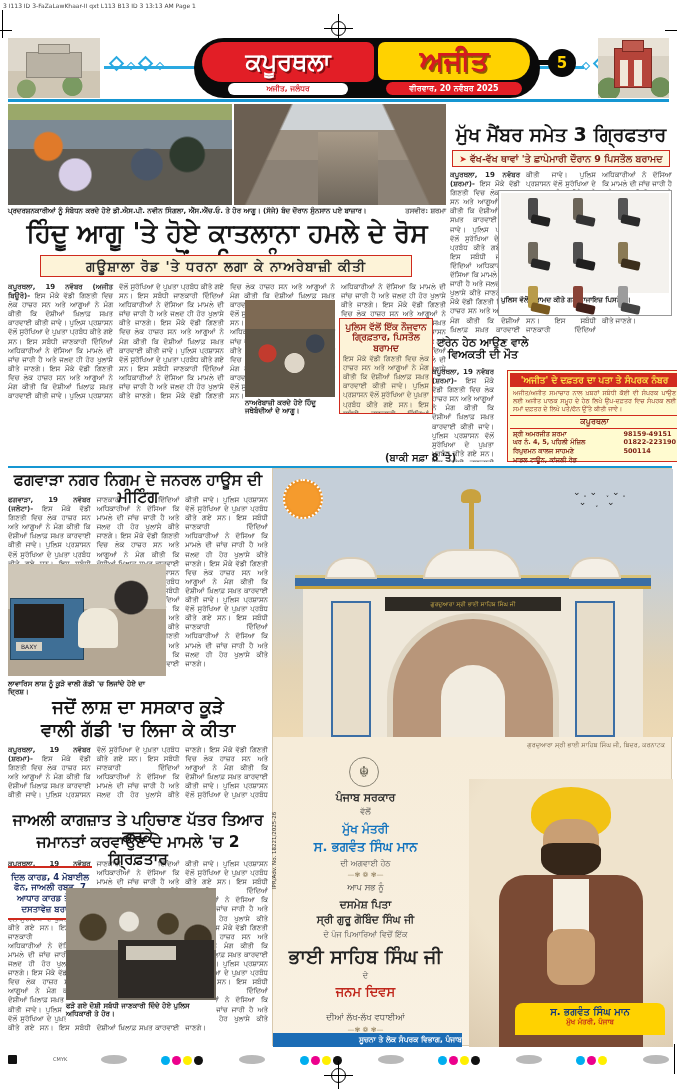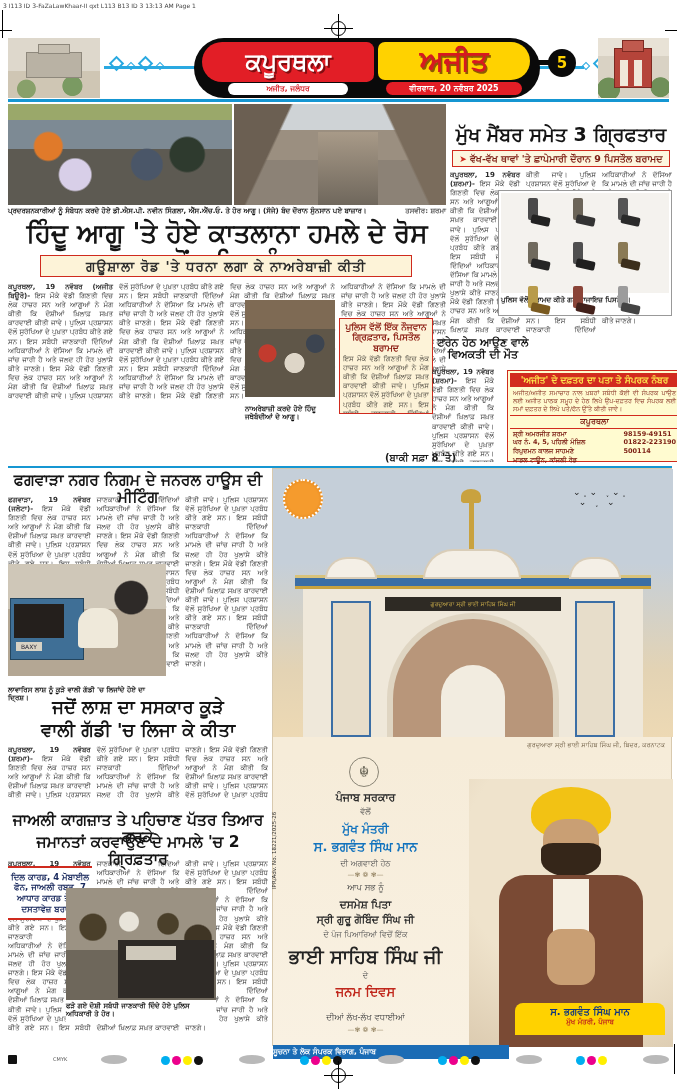--- a/index.html
+++ b/index.html
@@ -114,21 +114,21 @@
   <div class="abs greek cols4" style="left:8px;top:283px;width:438px;height:178px;">
     <span style="font-weight:bold;">ਕਪੂਰਥਲਾ, 19 ਨਵੰਬਰ (ਅਜੀਤ ਬਿਊਰੋ)- </span><span>ਇਸ ਮੌਕੇ ਵੱਡੀ ਗਿਣਤੀ ਵਿਚ ਲੋਕ ਹਾਜ਼ਰ ਸਨ ਅਤੇ ਆਗੂਆਂ ਨੇ ਮੰਗ ਕੀਤੀ ਕਿ ਦੋਸ਼ੀਆਂ ਖ਼ਿਲਾਫ਼ ਸਖ਼ਤ ਕਾਰਵਾਈ ਕੀਤੀ ਜਾਵੇ। ਪੁਲਿਸ ਪ੍ਰਸ਼ਾਸਨ ਵੱਲੋਂ ਸੁਰੱਖਿਆ ਦੇ ਪੁਖ਼ਤਾ ਪ੍ਰਬੰਧ ਕੀਤੇ ਗਏ ਸਨ। ਇਸ ਸਬੰਧੀ ਜਾਣਕਾਰੀ ਦਿੰਦਿਆਂ ਅਧਿਕਾਰੀਆਂ ਨੇ ਦੱਸਿਆ ਕਿ ਮਾਮਲੇ ਦੀ ਜਾਂਚ ਜਾਰੀ ਹੈ ਅਤੇ ਜਲਦ ਹੀ ਹੋਰ ਖੁਲਾਸੇ ਕੀਤੇ ਜਾਣਗੇ। ਇਸ ਮੌਕੇ ਵੱਡੀ ਗਿਣਤੀ ਵਿਚ ਲੋਕ ਹਾਜ਼ਰ ਸਨ ਅਤੇ ਆਗੂਆਂ ਨੇ ਮੰਗ ਕੀਤੀ ਕਿ ਦੋਸ਼ੀਆਂ ਖ਼ਿਲਾਫ਼ ਸਖ਼ਤ ਕਾਰਵਾਈ ਕੀਤੀ ਜਾਵੇ। ਪੁਲਿਸ ਪ੍ਰਸ਼ਾਸਨ ਵੱਲੋਂ ਸੁਰੱਖਿਆ ਦੇ ਪੁਖ਼ਤਾ ਪ੍ਰਬੰਧ ਕੀਤੇ ਗਏ ਸਨ। ਇਸ ਸਬੰਧੀ ਜਾਣਕਾਰੀ ਦਿੰਦਿਆਂ ਅਧਿਕਾਰੀਆਂ ਨੇ ਦੱਸਿਆ ਕਿ ਮਾਮਲੇ ਦੀ ਜਾਂਚ ਜਾਰੀ ਹੈ ਅਤੇ ਜਲਦ ਹੀ ਹੋਰ ਖੁਲਾਸੇ ਕੀਤੇ ਜਾਣਗੇ। ਇਸ ਮੌਕੇ ਵੱਡੀ ਗਿਣਤੀ ਵਿਚ ਲੋਕ ਹਾਜ਼ਰ ਸਨ ਅਤੇ ਆਗੂਆਂ ਨੇ ਮੰਗ ਕੀਤੀ ਕਿ ਦੋਸ਼ੀਆਂ ਖ਼ਿਲਾਫ਼ ਸਖ਼ਤ ਕਾਰਵਾਈ ਕੀਤੀ ਜਾਵੇ। ਪੁਲਿਸ ਪ੍ਰਸ਼ਾਸਨ ਵੱਲੋਂ ਸੁਰੱਖਿਆ ਦੇ ਪੁਖ਼ਤਾ ਪ੍ਰਬੰਧ ਕੀਤੇ ਗਏ ਸਨ। ਇਸ ਸਬੰਧੀ ਜਾਣਕਾਰੀ ਦਿੰਦਿਆਂ ਅਧਿਕਾਰੀਆਂ ਨੇ ਦੱਸਿਆ ਕਿ ਮਾਮਲੇ ਦੀ ਜਾਂਚ ਜਾਰੀ ਹੈ ਅਤੇ ਜਲਦ ਹੀ ਹੋਰ ਖੁਲਾਸੇ ਕੀਤੇ ਜਾਣਗੇ। ਇਸ ਮੌਕੇ ਵੱਡੀ ਗਿਣਤੀ ਵਿਚ ਲੋਕ ਹਾਜ਼ਰ ਸਨ ਅਤੇ ਆਗੂਆਂ ਨੇ ਮੰਗ ਕੀਤੀ ਕਿ ਦੋਸ਼ੀਆਂ ਖ਼ਿਲਾਫ਼ ਸਖ਼ਤ ਕਾਰਵਾਈ ਕੀਤੀ ਜਾਵੇ। ਪੁਲਿਸ ਪ੍ਰਸ਼ਾਸਨ ਵੱਲੋਂ ਸੁਰੱਖਿਆ ਦੇ ਪੁਖ਼ਤਾ ਪ੍ਰਬੰਧ ਕੀਤੇ ਗਏ ਸਨ। ਇਸ ਸਬੰਧੀ ਜਾਣਕਾਰੀ ਦਿੰਦਿਆਂ ਅਧਿਕਾਰੀਆਂ ਨੇ ਦੱਸਿਆ ਕਿ ਮਾਮਲੇ ਦੀ ਜਾਂਚ ਜਾਰੀ ਹੈ ਅਤੇ ਜਲਦ ਹੀ ਹੋਰ ਖੁਲਾਸੇ ਕੀਤੇ ਜਾਣਗੇ। ਇਸ ਮੌਕੇ ਵੱਡੀ ਗਿਣਤੀ ਵਿਚ ਲੋਕ ਹਾਜ਼ਰ ਸਨ ਅਤੇ ਆਗੂਆਂ ਨੇ ਮੰਗ ਕੀਤੀ ਕਿ ਦੋਸ਼ੀਆਂ ਖ਼ਿਲਾਫ਼ ਸਖ਼ਤ ਕਾਰਵਾਈ ਕੀਤੀ ਜਾਵੇ। ਪੁਲਿਸ ਪ੍ਰਸ਼ਾਸਨ ਵੱਲੋਂ ਸੁਰੱਖਿਆ ਦੇ ਪੁਖ਼ਤਾ ਪ੍ਰਬੰਧ ਕੀਤੇ ਗਏ ਸਨ। ਇਸ ਸਬੰਧੀ ਜਾਣਕਾਰੀ ਦਿੰਦਿਆਂ ਅਧਿਕਾਰੀਆਂ ਨੇ ਦੱਸਿਆ ਕਿ ਮਾਮਲੇ ਦੀ ਜਾਂਚ ਜਾਰੀ ਹੈ ਅਤੇ ਜਲਦ ਹੀ ਹੋਰ ਖੁਲਾਸੇ ਕੀਤੇ ਜਾਣਗੇ। ਇਸ ਮੌਕੇ ਵੱਡੀ ਗਿਣਤੀ ਵਿਚ ਲੋਕ ਹਾਜ਼ਰ ਸਨ ਅਤੇ ਆਗੂਆਂ ਨੇ ਮੰਗ ਕੀਤੀ ਕਿ ਦੋਸ਼ੀਆਂ ਖ਼ਿਲਾਫ਼ ਸਖ਼ਤ ਕਾਰਵਾਈ ਕੀਤੀ ਜਾਵੇ। ਪੁਲਿਸ ਪ੍ਰਸ਼ਾਸਨ ਵੱਲੋਂ ਸੁਰੱਖਿਆ ਦੇ ਪੁਖ਼ਤਾ ਪ੍ਰਬੰਧ ਕੀਤੇ ਗਏ ਸਨ। ਇਸ ਸਬੰਧੀ ਜਾਣਕਾਰੀ ਦਿੰਦਿਆਂ ਅਧਿਕਾਰੀਆਂ ਨੇ ਦੱਸਿਆ ਕਿ ਮਾਮਲੇ ਦੀ ਜਾਂਚ ਜਾਰੀ ਹੈ ਅਤੇ ਜਲਦ ਹੀ ਹੋਰ ਖੁਲਾਸੇ ਕੀਤੇ ਜਾਣਗੇ। </span>
   </div>
 
   <div class="abs" style="left:245px;top:300px;width:90px;height:120px;background:#fff;">
     <div class="photo" style="width:90px;height:97px;background:
       radial-gradient(circle at 25% 55%,#c23b2e 0 10%,transparent 11%),
       radial-gradient(circle at 55% 65%,#ded6c8 0 12%,transparent 13%),
       radial-gradient(circle at 78% 45%,#3c4450 0 10%,transparent 11%),
       linear-gradient(180deg,#7e6a54 0 30%,#5f5648 30% 100%);"></div>
-    <div class="cap" style="padding-top:8px;">ਨਾਅਰੇਬਾਜ਼ੀ ਕਰਦੇ ਹੋਏ ਹਿੰਦੂ ਜਥੇਬੰਦੀਆਂ ਦੇ ਆਗੂ।</div>
+    <div class="cap" style="padding-top:2px;">ਨਾਅਰੇਬਾਜ਼ੀ ਕਰਦੇ ਹੋਏ ਹਿੰਦੂ ਜਥੇਬੰਦੀਆਂ ਦੇ ਆਗੂ।</div>
   </div>
 
   <div class="abs redbox" style="left:339px;top:318px;width:94px;height:96px;padding:3px;">
     <div style="font-size:9px;font-weight:800;color:#8b1a10;text-align:center;line-height:1.15;">ਪੁਲਿਸ ਵੱਲੋਂ ਇੱਕ ਨੌਜਵਾਨ ਗ੍ਰਿਫ਼ਤਾਰ, ਪਿਸਤੌਲ ਬਰਾਮਦ</div>
     <div class="greek" style="height:58px;margin-top:2px;color:#46423a;"><span>ਇਸ ਮੌਕੇ ਵੱਡੀ ਗਿਣਤੀ ਵਿਚ ਲੋਕ ਹਾਜ਼ਰ ਸਨ ਅਤੇ ਆਗੂਆਂ ਨੇ ਮੰਗ ਕੀਤੀ ਕਿ ਦੋਸ਼ੀਆਂ ਖ਼ਿਲਾਫ਼ ਸਖ਼ਤ ਕਾਰਵਾਈ ਕੀਤੀ ਜਾਵੇ। ਪੁਲਿਸ ਪ੍ਰਸ਼ਾਸਨ ਵੱਲੋਂ ਸੁਰੱਖਿਆ ਦੇ ਪੁਖ਼ਤਾ ਪ੍ਰਬੰਧ ਕੀਤੇ ਗਏ ਸਨ। ਇਸ ਸਬੰਧੀ ਜਾਣਕਾਰੀ ਦਿੰਦਿਆਂ ਅਧਿਕਾਰੀਆਂ ਨੇ ਦੱਸਿਆ ਕਿ ਮਾਮਲੇ ਦੀ ਜਾਂਚ ਜਾਰੀ ਹੈ ਅਤੇ ਜਲਦ ਹੀ ਹੋਰ ਖੁਲਾਸੇ ਕੀਤੇ ਜਾਣਗੇ। </span></div>
   </div>
   <div class="abs" style="left:360px;top:452px;font-size:10px;font-weight:bold;padding-left:25px;">(ਬਾਕੀ ਸਫ਼ਾ 8 'ਤੇ)</div>
 
   <h2 class="abs headline" style="left:450px;top:124px;width:222px;margin:0;font-size:19px;">ਮੁੱਖ ਮੈਂਬਰ ਸਮੇਤ 3 ਗ੍ਰਿਫਤਾਰ</h2>
   <div class="abs" style="left:452px;top:150px;width:218px;height:17px;border:1px solid #cf2a1e;background:#fdf6df;display:flex;align-items:center;justify-content:center;">
@@ -187,21 +187,21 @@
   <div class="abs" style="left:8px;top:564px;width:158px;height:128px;background:#fff;">
     <div class="photo" style="width:158px;height:112px;background:
       radial-gradient(circle at 78% 30%,#2e2a28 0 11%,transparent 12%),
       radial-gradient(circle at 55% 60%,#e8e2d4 0 14%,transparent 15%),
       linear-gradient(180deg,#cfc7b8 0 40%,#b4a794 40% 100%);">
       <div class="abs" style="left:2px;top:34px;width:74px;height:62px;background:#3f6f96;border:1px solid #24455e;"></div>
       <div class="abs" style="left:6px;top:40px;width:50px;height:34px;background:#241f1c;"></div>
       <div class="abs" style="left:8px;top:78px;width:26px;height:9px;background:#d8d2c4;font-size:6px;color:#223;text-align:center;line-height:9px;">BAXY</div>
       <div class="abs" style="left:70px;top:44px;width:40px;height:40px;background:#efe9da;border-radius:40% 40% 10% 10%;"></div>
     </div>
-    <div class="cap" style="padding-top:10px;">ਲਾਵਾਰਿਸ ਲਾਸ਼ ਨੂੰ ਕੂੜੇ ਵਾਲੀ ਗੱਡੀ 'ਚ ਲਿਜਾਂਦੇ ਹੋਏ ਦਾ ਦ੍ਰਿਸ਼।</div>
+    <div class="cap" style="padding-top:4px;">ਲਾਵਾਰਿਸ ਲਾਸ਼ ਨੂੰ ਕੂੜੇ ਵਾਲੀ ਗੱਡੀ 'ਚ ਲਿਜਾਂਦੇ ਹੋਏ ਦਾ ਦ੍ਰਿਸ਼।</div>
   </div>
 
   <h2 class="abs headline" style="left:8px;top:697px;width:260px;margin:0;font-size:18px;">ਜਦੋਂ ਲਾਸ਼ ਦਾ ਸਸਕਾਰ ਕੂੜੇ</h2>
   <h2 class="abs headline" style="left:8px;top:720px;width:260px;margin:0;font-size:18px;">ਵਾਲੀ ਗੱਡੀ 'ਚ ਲਿਜਾ ਕੇ ਕੀਤਾ</h2>
   <div class="abs greek cols3" style="left:8px;top:746px;width:260px;height:60px;">
     <span style="font-weight:bold;">ਕਪੂਰਥਲਾ, 19 ਨਵੰਬਰ (ਸ਼ਰਮਾ)- </span><span>ਇਸ ਮੌਕੇ ਵੱਡੀ ਗਿਣਤੀ ਵਿਚ ਲੋਕ ਹਾਜ਼ਰ ਸਨ ਅਤੇ ਆਗੂਆਂ ਨੇ ਮੰਗ ਕੀਤੀ ਕਿ ਦੋਸ਼ੀਆਂ ਖ਼ਿਲਾਫ਼ ਸਖ਼ਤ ਕਾਰਵਾਈ ਕੀਤੀ ਜਾਵੇ। ਪੁਲਿਸ ਪ੍ਰਸ਼ਾਸਨ ਵੱਲੋਂ ਸੁਰੱਖਿਆ ਦੇ ਪੁਖ਼ਤਾ ਪ੍ਰਬੰਧ ਕੀਤੇ ਗਏ ਸਨ। ਇਸ ਸਬੰਧੀ ਜਾਣਕਾਰੀ ਦਿੰਦਿਆਂ ਅਧਿਕਾਰੀਆਂ ਨੇ ਦੱਸਿਆ ਕਿ ਮਾਮਲੇ ਦੀ ਜਾਂਚ ਜਾਰੀ ਹੈ ਅਤੇ ਜਲਦ ਹੀ ਹੋਰ ਖੁਲਾਸੇ ਕੀਤੇ ਜਾਣਗੇ। ਇਸ ਮੌਕੇ ਵੱਡੀ ਗਿਣਤੀ ਵਿਚ ਲੋਕ ਹਾਜ਼ਰ ਸਨ ਅਤੇ ਆਗੂਆਂ ਨੇ ਮੰਗ ਕੀਤੀ ਕਿ ਦੋਸ਼ੀਆਂ ਖ਼ਿਲਾਫ਼ ਸਖ਼ਤ ਕਾਰਵਾਈ ਕੀਤੀ ਜਾਵੇ। ਪੁਲਿਸ ਪ੍ਰਸ਼ਾਸਨ ਵੱਲੋਂ ਸੁਰੱਖਿਆ ਦੇ ਪੁਖ਼ਤਾ ਪ੍ਰਬੰਧ ਕੀਤੇ ਗਏ ਸਨ। ਇਸ ਸਬੰਧੀ ਜਾਣਕਾਰੀ ਦਿੰਦਿਆਂ ਅਧਿਕਾਰੀਆਂ ਨੇ ਦੱਸਿਆ ਕਿ ਮਾਮਲੇ ਦੀ ਜਾਂਚ ਜਾਰੀ ਹੈ ਅਤੇ ਜਲਦ ਹੀ ਹੋਰ ਖੁਲਾਸੇ ਕੀਤੇ ਜਾਣਗੇ। </span>
   </div>
 
   <h2 class="abs headline" style="left:8px;top:812px;width:260px;margin:0;font-size:15.5px;">ਜਾਅਲੀ ਕਾਗਜ਼ਾਤ ਤੇ ਪਹਿਚਾਣ ਪੱਤਰ ਤਿਆਰ ਕਰਕੇ</h2>
   <h2 class="abs headline" style="left:8px;top:834px;width:260px;margin:0;font-size:15.5px;">ਜਮਾਨਤਾਂ ਕਰਵਾਉਣ ਦੇ ਮਾਮਲੇ 'ਚ 2 ਗ੍ਰਿਫ਼ਤਾਰ</h2>
@@ -273,21 +273,21 @@
       <div class="abs" style="left:30px;top:96px;width:144px;height:172px;background:#7a4a34;border-radius:26px 26px 0 0;"></div>
       <div class="abs" style="left:84px;top:100px;width:36px;height:90px;background:#f5efe2;"></div>
       <div class="abs" style="left:78px;top:150px;width:48px;height:56px;background:#c99f74;border-radius:14px;"></div>
     </div>
 
     <div class="abs" style="left:242px;top:534px;width:150px;height:32px;background:#ffd200;border-radius:8px 8px 0 0;text-align:center;padding-top:3px;">
       <div style="font-size:10px;font-weight:800;color:#10357e;">ਸ. ਭਗਵੰਤ ਸਿੰਘ ਮਾਨ</div>
       <div style="font-size:7px;font-weight:bold;color:#c0271c;">ਮੁੱਖ ਮੰਤਰੀ, ਪੰਜਾਬ</div>
     </div>
 
-    <div class="abs" style="left:0;top:564px;width:236px;height:14px;background:#1b6cb5;display:flex;align-items:center;justify-content:flex-start;margin-top:12px;">
+    <div class="abs" style="left:0;top:564px;width:189px;height:14px;background:#1b6cb5;display:flex;align-items:center;justify-content:flex-end;">
       <span style="color:#fff;font-size:7.5px;font-weight:bold;">ਸੂਚਨਾ ਤੇ ਲੋਕ ਸੰਪਰਕ ਵਿਭਾਗ, ਪੰਜਾਬ</span>
     </div>
 
     <div class="abs" style="left:-2px;top:420px;transform:rotate(-90deg);transform-origin:left top;font-size:5.5px;color:#333;white-space:nowrap;">IPR/Adv. No. 18221/2025-26</div>
   </div>
 
   <div class="abs" style="left:8px;top:1053px;width:661px;height:12px;display:flex;align-items:center;justify-content:space-between;">
     <span class="regdot" style="background:#111;border-radius:1px;"></span>
     <span style="font-size:5px;color:#555;">CMYK</span>
     <span class="oval"></span>

